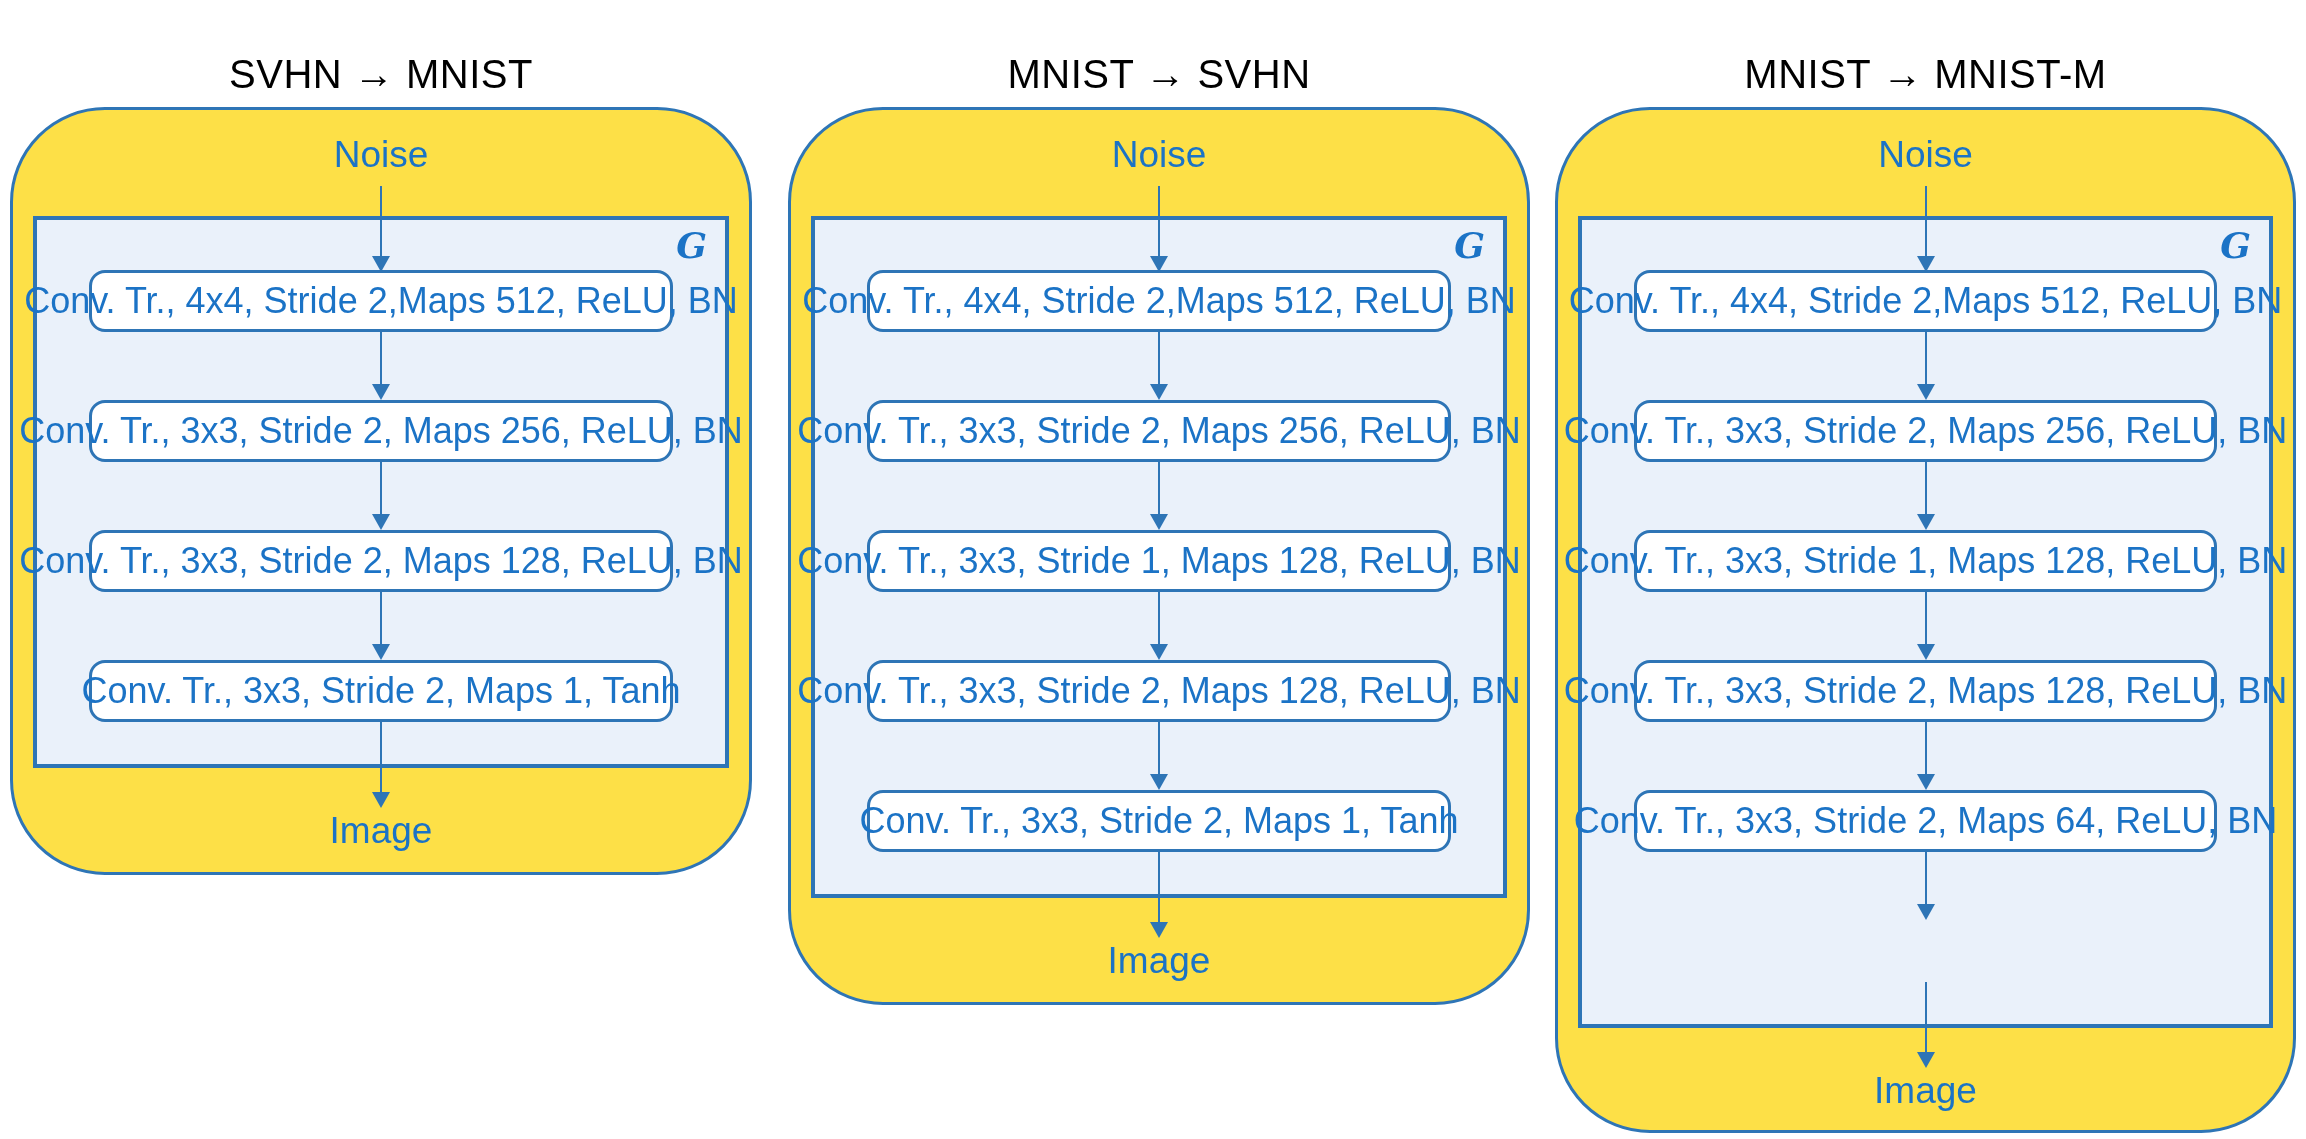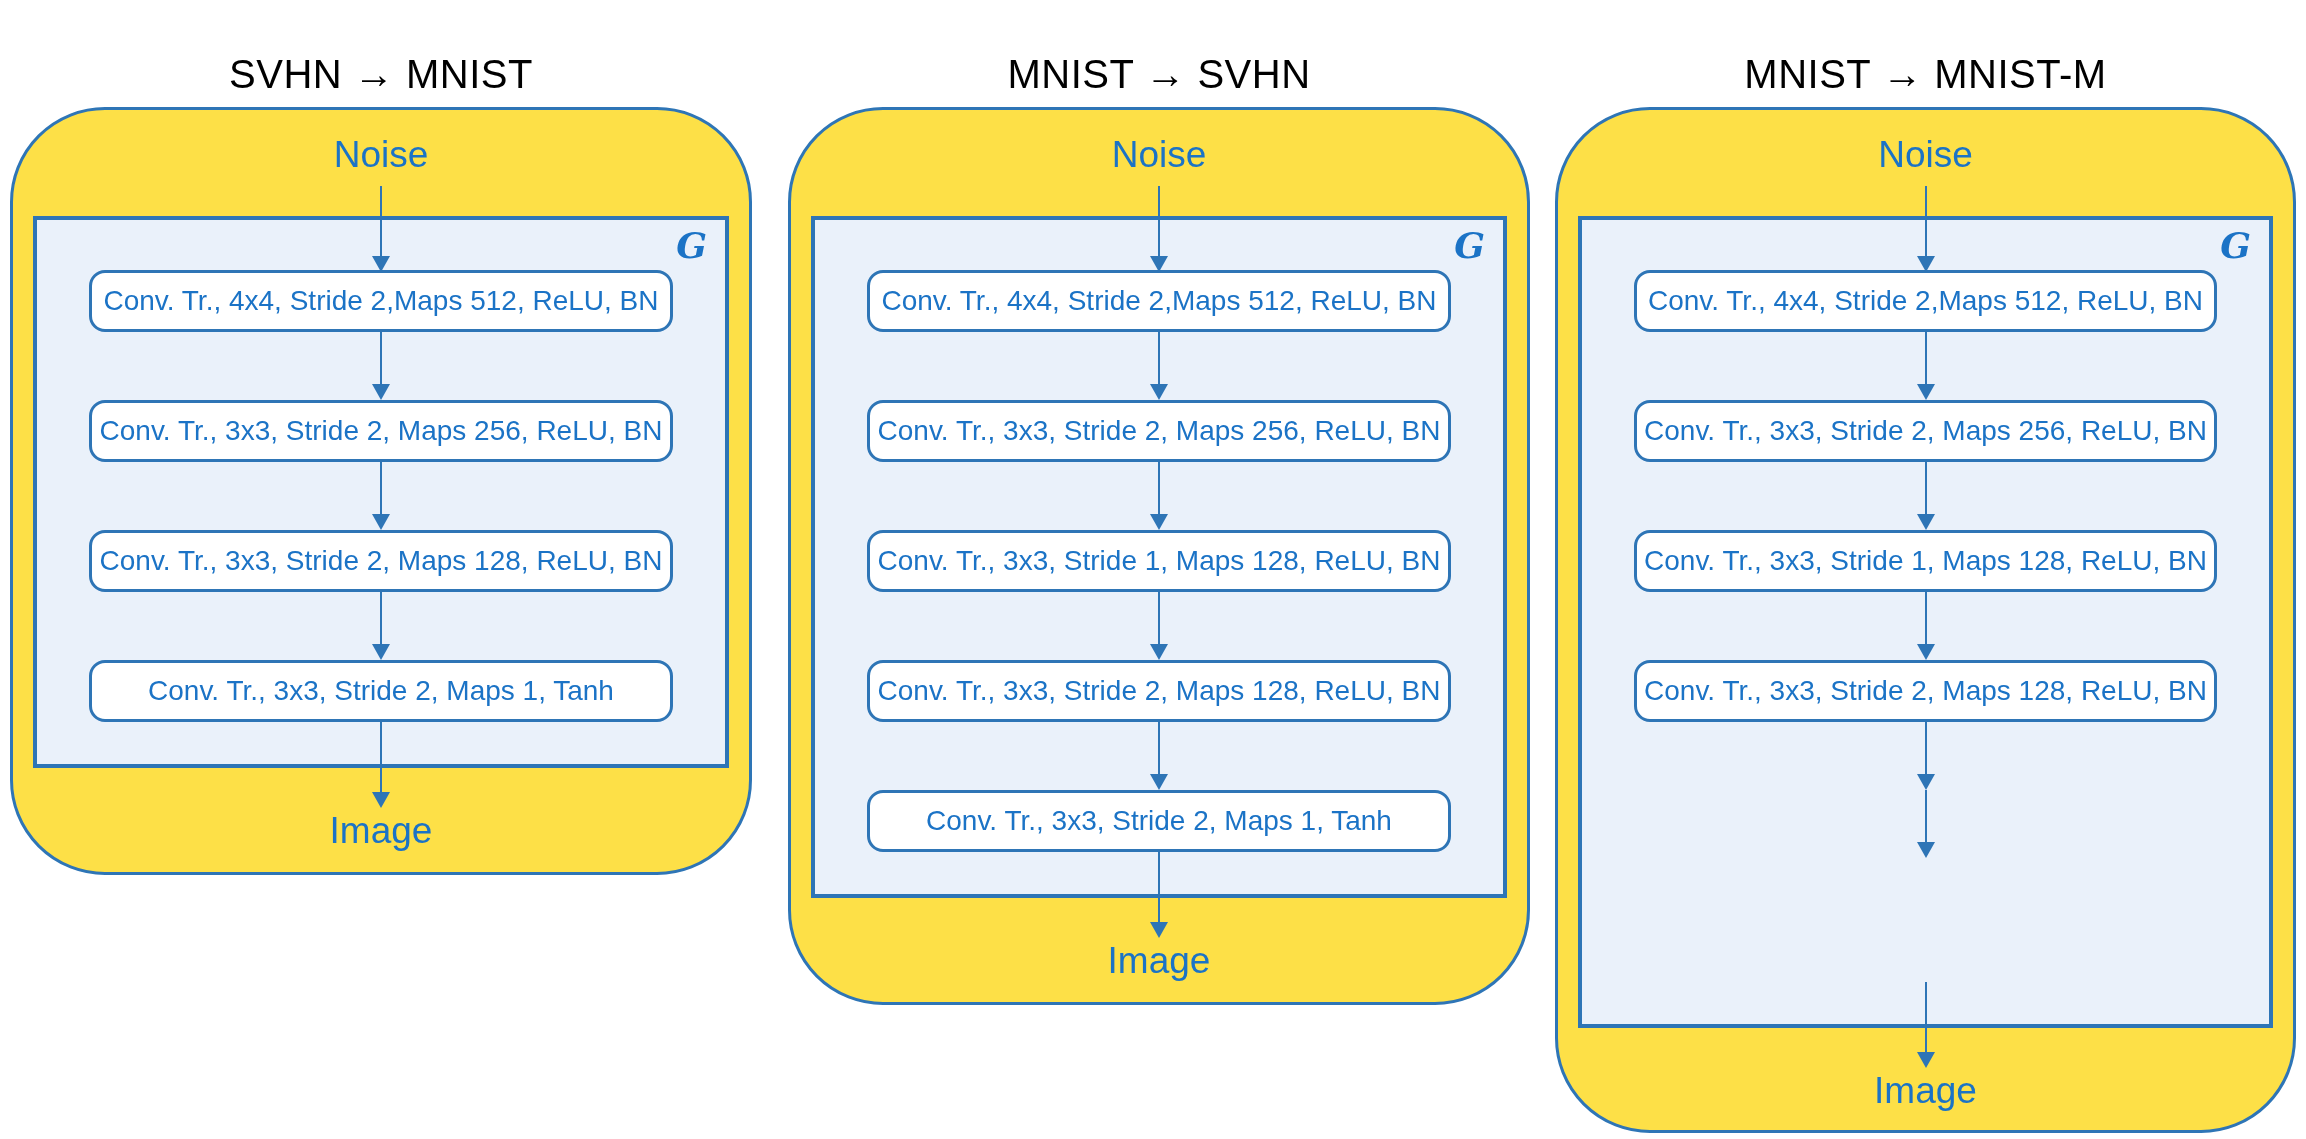--- a/index.html
+++ b/index.html
@@ -65,21 +65,21 @@
   .layers {
     position: absolute; top: 50px; left: 52px; right: 52px;
     display: flex; flex-direction: column;
   }
   .layer {
     height: 62px; flex: 0 0 62px;
     background: #ffffff;
     border: 3px solid #2E75B6;
     border-radius: 16px;
     display: flex; align-items: center; justify-content: center;
-    font-size: 28px; color: #1B73C6; white-space: nowrap;
+    font-size: 36px; color: #1B73C6; white-space: nowrap;
   }
 
   .arrow {
     display: flex; flex-direction: column; align-items: center;
     z-index: 3;
   }
   .arrow .line { display: block; width: 2px; flex: 1 1 auto; background: #2E75B6; }
   .arrow .head {
     display: block; width: 0; height: 0;
     border-left: 9px solid transparent;
@@ -207,20 +207,21 @@
           <div class="layer">Conv. Tr., 3x3, Stride 1, Maps 128, ReLU, BN</div>
           <div class="arrow arrow-mid">
               <i class="line"></i>
               <i class="head"></i>
             </div>
           <div class="layer">Conv. Tr., 3x3, Stride 2, Maps 128, ReLU, BN</div>
           <div class="arrow arrow-mid">
               <i class="line"></i>
               <i class="head"></i>
             </div>
+          <div class="layer">Conv. Tr., 3x3, Stride 2, Maps 64, ReLU, BN</div>
           <div class="arrow arrow-mid">
               <i class="line"></i>
               <i class="head"></i>
             </div>
         </div>
       </div>
       <div class="arrow arrow-abs arrow-out">
           <i class="line"></i>
           <i class="head"></i>
         </div>

